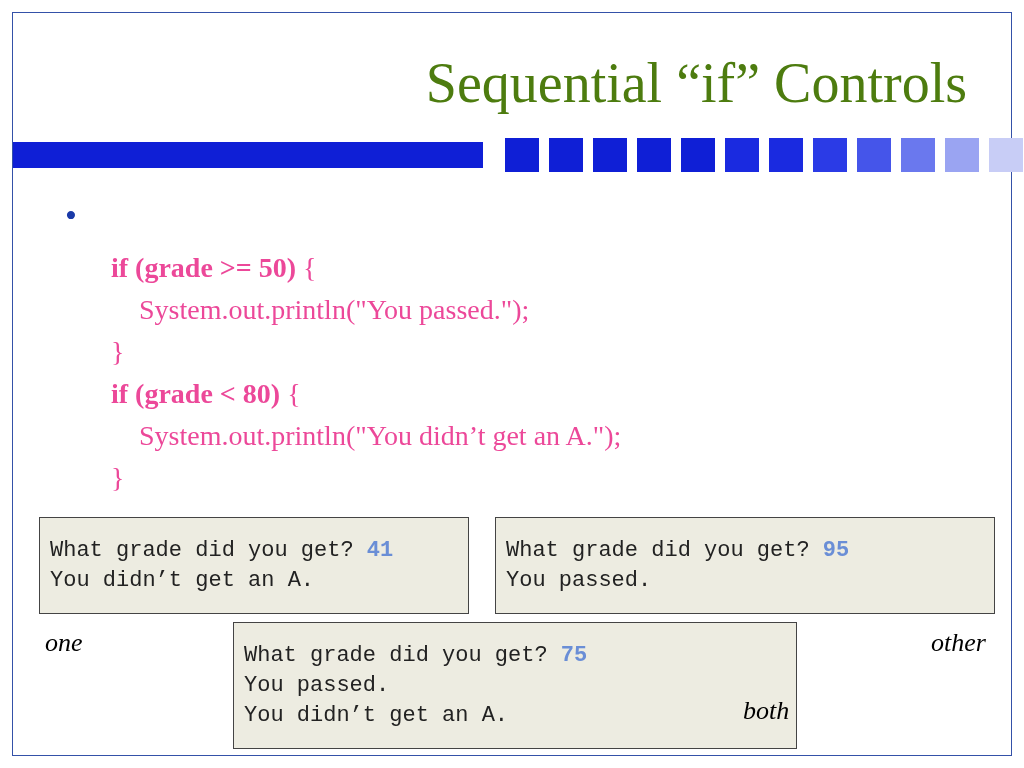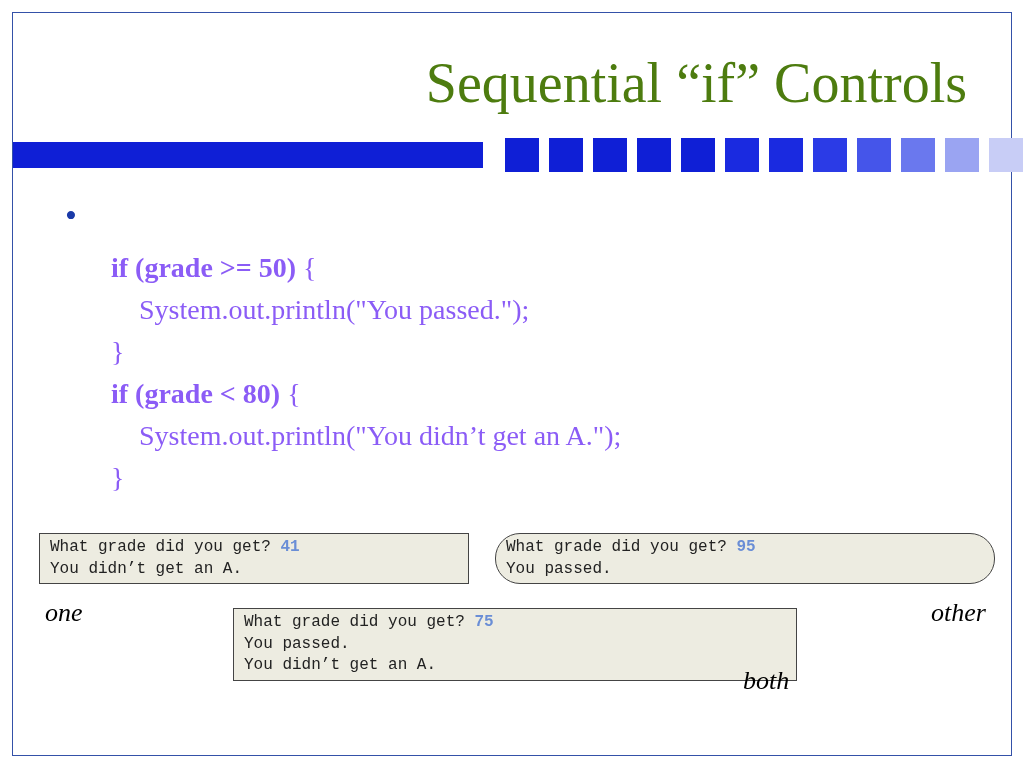--- a/index.html
+++ b/index.html
@@ -60,43 +60,42 @@
   }
   .bullet .dot {
     color: #1a3aa8;
     font-size: 34px;
     line-height: 1;
   }
   .code-block {
     margin-left: 46px;
     margin-top: 14px;
     font-size: 28px;
-    color: #8b5cf6;
+    color: #ec4899;
     line-height: 1.5;
   }
   .code-line { white-space: pre; }
   .kw { font-weight: bold; }
   .output-row {
     display: flex;
     gap: 26px;
     margin: 18px 16px 0 26px;
   }
   .outbox {
     border: 1px solid #444;
     background: #edece1;
-    padding: 3px 10px;
+    padding: 18px 10px;
     font-family: "Courier New", Courier, monospace;
-    font-size: 16px;
+    font-size: 22px;
     color: #222;
     line-height: 1.35;
-    margin-top: 16px;
   }
   .outbox .num { color: #6a8ed6; font-weight: bold; }
   .out1 { flex: 0 0 430px; }
-  .out2 { flex: 0 0 500px; border-radius: 25px; }
+  .out2 { flex: 0 0 500px; }
   .bottom-area {
     position: relative;
     margin-top: 8px;
     height: 140px;
   }
   .label-one {
     position: absolute;
     left: 32px;
     top: 6px;
     font-style: italic;

